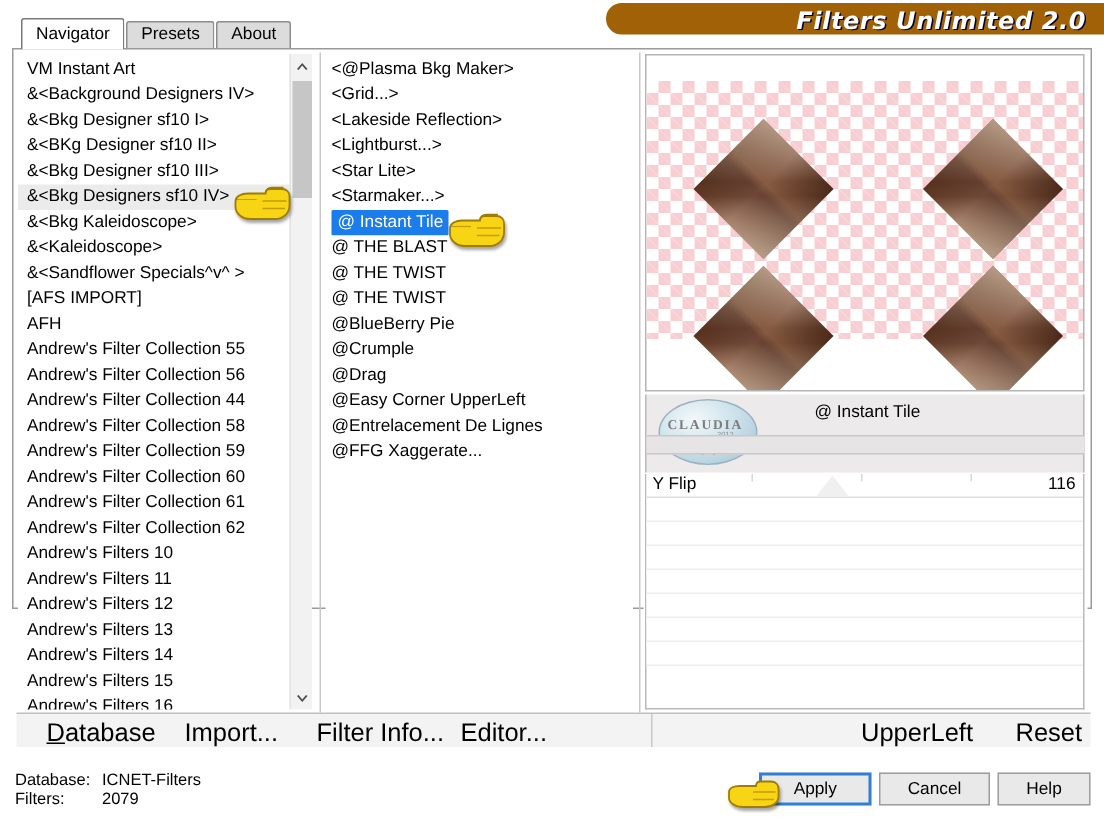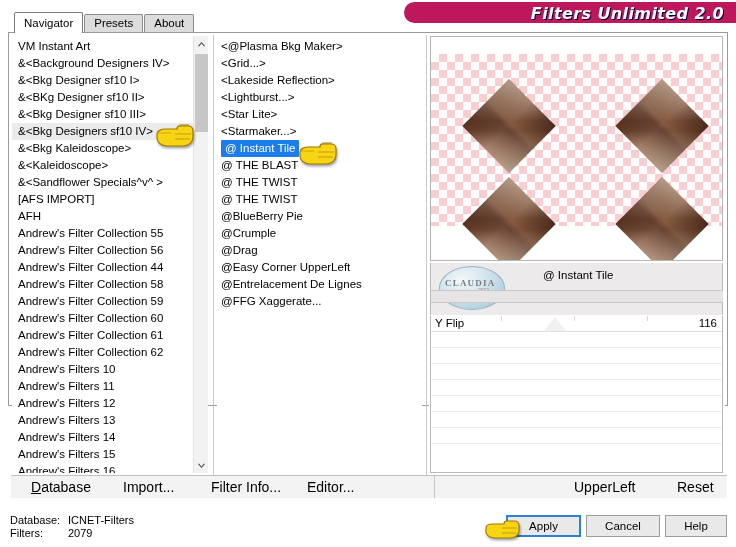--- a/index.html
+++ b/index.html
@@ -14,21 +14,21 @@
     position: relative;
     width: 736px; height: 547px;
     background: #ffffff;
   }
 
   
   .titlebar {
     position: absolute;
     left: 404px; top: 2px;
     width: 332px; height: 21px;
-    background: #be185d;
+    background: #a16207;
     border-top-left-radius: 14px;
     border-bottom-left-radius: 14px;
     overflow: hidden;
   }
   .titlebar .title-text {
     position: absolute;
     right: 12px; top: 2px;
     color: #ffffff;
     font-size: 16px;
     font-weight: bold;
@@ -323,21 +323,21 @@
   }
   .action-bar {
     position: absolute;
     left: 2px; top: 443px;
     width: 716px; height: 22px;
     background: #f3f3f3;
   }
   .action-link {
     position: absolute;
     top: 3px;
-    font-size: 14px;
+    font-size: 17px;
     color: #000;
     white-space: nowrap;
   }
   .action-link u { text-decoration: underline; }
   #act-database  { left: 20px; }
   #act-import    { left: 112px; }
   #act-filterinfo{ left: 200px; }
   #act-editor    { left: 296px; }
   #act-randomize { left: 563px; }
   #act-reset     { left: 666px; }

